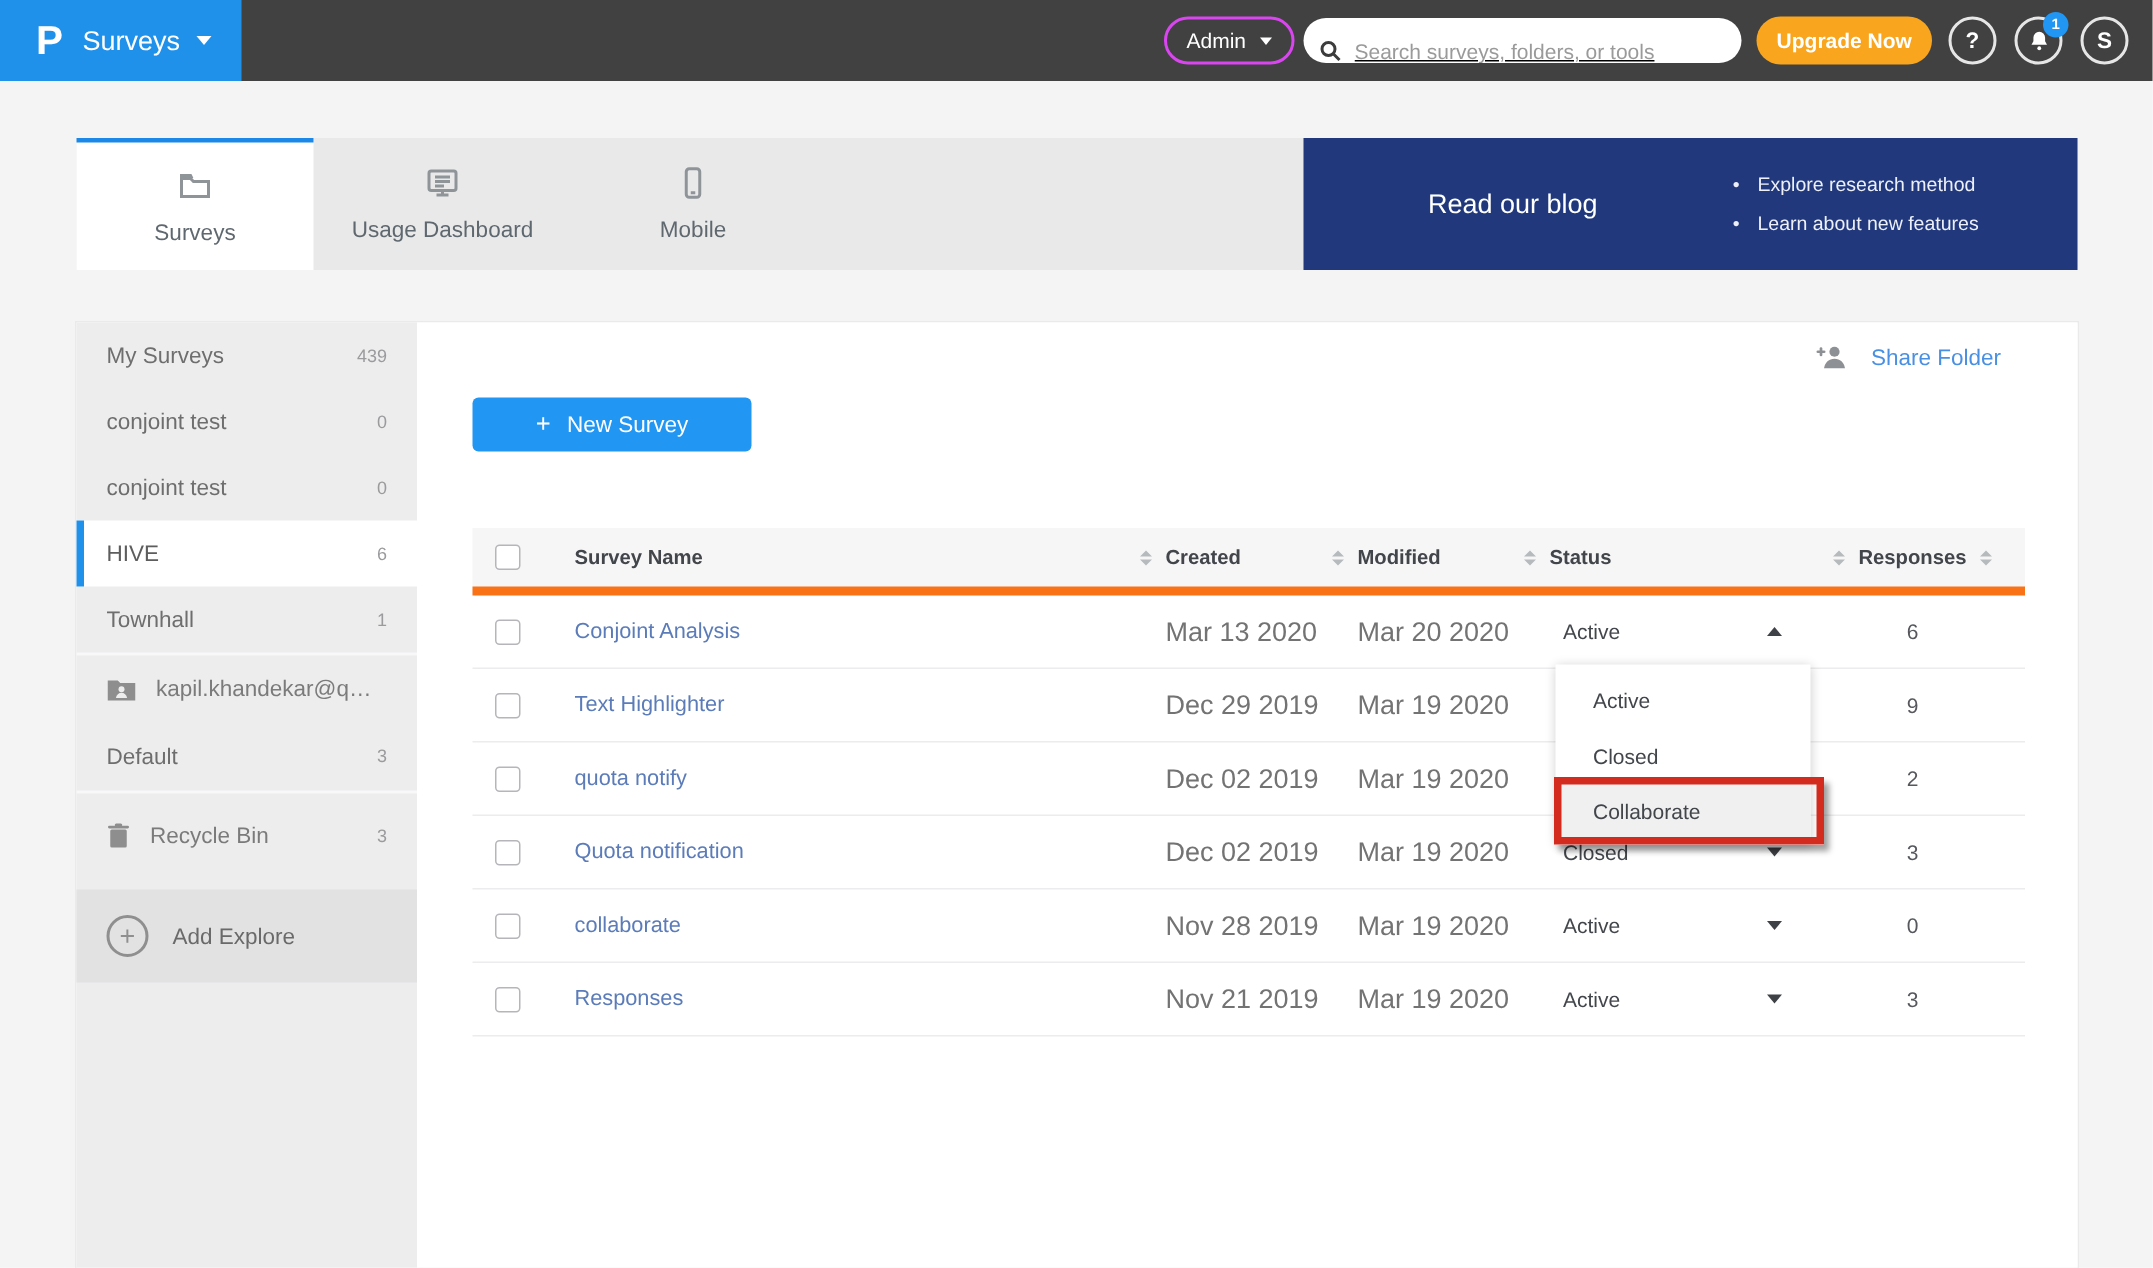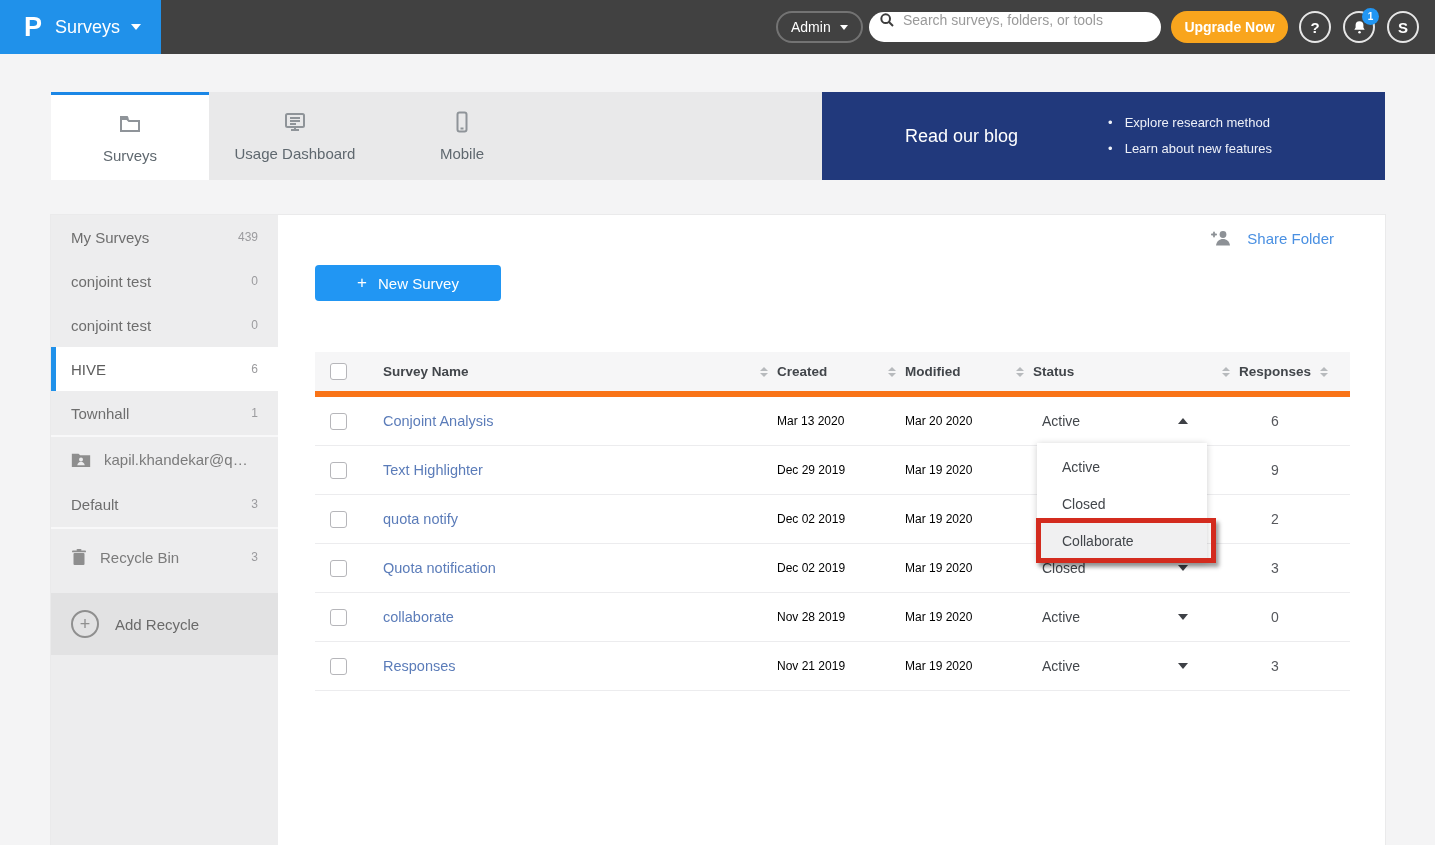--- a/index.html
+++ b/index.html
@@ -8,25 +8,25 @@
 
   
   .topbar { position:absolute; left:0; top:0; width:1435px; height:54px; background:#414141; }
   .brand { position:absolute; left:0; top:0; width:161px; height:54px; background:#2091ea;
     display:flex; align-items:center; color:#fff; cursor:pointer; }
   .brand .logo { font-size:27px; font-weight:bold; margin-left:24px; }
   .brand .plabel { font-size:18px; margin-left:13px; }
   .caret-w { width:0; height:0; border-left:5px solid transparent; border-right:5px solid transparent;
     border-top:6px solid #fff; margin-left:11px; }
   .admin-pill { position:absolute; left:776px; top:11px; height:32px; padding:0 13px;
-    border:2px solid #737373; border-radius:16px; display:flex; align-items:center; gap:9px;
+    border:2px solid #d946ef; border-radius:16px; display:flex; align-items:center; gap:9px;
     color:#fff; font-size:14px; cursor:pointer; }
   .admin-pill .caret-w { margin-left:0; border-left-width:4px; border-right-width:4px; border-top-width:5px; }
   .searchbox { position:absolute; left:869px; top:12px; width:292px; height:30px; background:#fff;
-    border-radius:15px; display:flex; align-items:flex-start; padding:0 10px; }
+    border-radius:15px; display:flex; align-items:flex-end; padding:0 10px;text-decoration:underline; }
   .searchbox svg { flex:0 0 auto; }
   .searchbox input { border:none; outline:none; flex:1; margin-left:8px; font-size:14px; color:#444;
     font-family:inherit; background:transparent; }
   .searchbox input::placeholder { color:#9a9a9a; }
   .upgrade { position:absolute; left:1171px; top:11px; width:117px; height:32px; background:#f9a51d;
     border:none; border-radius:16px; color:#fff; font-weight:bold; font-size:14px; cursor:pointer;
     font-family:inherit; }
   .tcircle { position:absolute; top:11px; width:32px; height:32px; border:2px solid #e6e6e6;
     border-radius:50%; display:flex; align-items:center; justify-content:center; color:#fff;
     font-weight:bold; font-size:15px; cursor:pointer; }
@@ -36,21 +36,21 @@
 
   
   .tabstrip { position:absolute; left:51px; top:92px; width:1334px; height:88px; background:#e9e9ea;
     display:flex; }
   .tab { height:88px; display:flex; flex-direction:column; align-items:center; justify-content:center;
     gap:11px; color:#5f686f; font-size:15px; cursor:pointer; }
   .tab svg { color:#8f9499; }
   .tab.active { background:#fff; border-top:3px solid #1b87e6; padding-top:0; }
   .tab-w1{width:158px}.tab-w2{width:158px}.tab-w3{width:172px}.tab-w4{width:162px}
 
-  .banner { position:absolute; right:0; top:0; width:563px; height:88px; background:#21397c;
+  .banner { position:absolute; right:0; top:0; width:516px; height:88px; background:#21397c;
     display:flex; align-items:center; cursor:pointer; }
   .banner-title { color:#fff; font-size:18px; margin-left:83px; }
   .banner-bullets { list-style:none; margin-left:90px; color:#edf0f8; font-size:13px; }
   .banner-bullets li { line-height:26px; }
   .banner-bullets li::before { content:"•"; margin-right:12px; }
 
   
   .card { position:absolute; left:51px; top:215px; width:1334px; height:630px; background:#fff;
     display:flex; box-shadow:0 0 0 1px rgba(0,0,0,0.04); }
 
@@ -90,21 +90,21 @@
     margin-left:15px; cursor:pointer; }
   .hcell { display:flex; align-items:center; }
   .hcell.name { padding-left:13px; }
   .sort { display:inline-flex; flex-direction:column; gap:2px; margin-right:9px; cursor:pointer; }
   .sort i { display:block; width:0; height:0; border-left:4px solid transparent; border-right:4px solid transparent; }
   .sort .up { border-bottom:4px solid #b7babd; }
   .sort .down { border-top:4px solid #b7babd; }
   .sort.after { margin-right:0; margin-left:9px; }
 
   .cell-name { padding-left:13px; font-size:14.5px; color:#5b7cb9; cursor:pointer; }
-  .cell-date { padding-left:17px; font-size:12px; color:#000000; }
+  .cell-date { padding-left:17px; font-size:18px; color:#737373; }
   .cell-status { padding-left:26px; font-size:14px; color:#43474c; display:flex; align-items:center;
     cursor:pointer; }
   .cell-resp { text-align:center; font-size:14px; color:#56585d; }
   .st-caret { margin-left:auto; margin-right:12px; width:0; height:0;
     border-left:5px solid transparent; border-right:5px solid transparent; }
   .st-caret.down { border-top:6px solid #3e4146; }
   .st-caret.up { border-bottom:6px solid #3e4146; }
 
   
   .dropdown { position:absolute; left:759px; top:228px; width:170px; background:#fff; z-index:5;
@@ -237,21 +237,21 @@
           <rect x="2.5" y="5" width="11" height="12" rx="1"></rect>
             <rect x="1" y="2.5" width="14" height="1.8" rx=".9"></rect>
           <rect x="5.5" y="1" width="5" height="2" rx="1"></rect>
           </svg>
       </span>
       <span>Recycle Bin</span>
       <span class="count">3</span>
     </div>
     <div class="addfolder">
       <span class="plus-circle">+</span>
-      <span>Add Recycle</span>
+      <span>Add Explore</span>
     </div>
   </div>
 
   <div class="main">
 
     <div class="share-folder">
       <svg width="24" height="18" viewBox="0 0 24 18" fill="currentColor">
         <circle cx="13" cy="5.5" r="3.4"></circle>
           <path d="M6 16.5c.6-4 3.3-6.4 7-6.4s6.4 2.4 7 6.4z"></path>
         <rect x="1" y="4.6" width="6" height="1.8" rx=".9"></rect>

